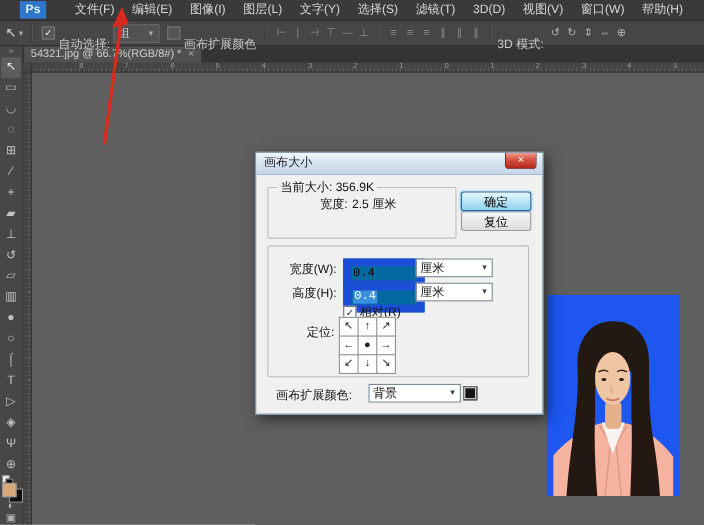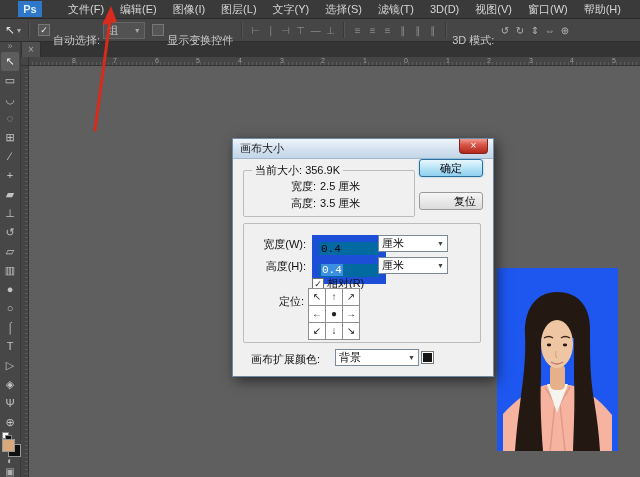--- a/index.html
+++ b/index.html
@@ -69,23 +69,23 @@
   .dlg-close{position:absolute;right:5px;top:0;width:27px;height:14px;border:1px solid #7e241c;border-top:none;
     border-radius:0 0 4px 4px;background:linear-gradient(#f09c90,#d8584a 40%,#b3251a);
     color:#fff;font-size:10px;line-height:13px;text-align:center;cursor:pointer;}
   .fs{position:absolute;border:1px solid #bcbcbc;border-radius:2px;margin:0;padding:0;}
   .fs legend{font-size:11px;margin-left:8px;padding:0 3px;color:#111;}
   .fs1{left:10px;top:24px;width:170px;height:52px;}
   .frow{padding-left:28px;line-height:17px;white-space:nowrap;}
   .flabel{display:inline-block;width:44px;text-align:right;margin-right:4px;}
   .btn{position:absolute;left:186px;width:64px;height:18px;font-size:11px;font-family:"Liberation Sans",sans-serif;
     border:1px solid #9a9a9a;border-radius:3px;background:linear-gradient(#f6f6f6,#eaeaea 45%,#dcdcdc);cursor:pointer;}
-  .btn.ok{top:20px;border-color:#2a6e9e;background:linear-gradient(#e9f7fd,#bde6f7 45%,#8fd0ef);
+  .btn.ok{top:35px;border-color:#2a6e9e;background:linear-gradient(#e9f7fd,#bde6f7 45%,#8fd0ef);
     box-shadow:0 0 2px #7ec3e8;}
-  .btn.reset{top:53px;text-align:right;}
+  .btn.reset{top:53px;}
   .fs2{left:10px;top:84px;width:236px;height:118px;}
   .flabel2{position:absolute;width:60px;text-align:right;}
   .win-input{position:absolute;width:56px;height:13px;border:7px solid #1d4ed8;background:#0369a1;
     font-size:11px;font-family:Liberation Mono, monospace;padding:0 2px;}
   .sel-box{line-height:13px;}
   .sel-box .sel{background:#3b8fe0;color:#fff;padding:0 1px;}
   .dd{position:absolute;height:15px;border:1px solid #7a8a99;background:#fff;display:flex;
     align-items:center;justify-content:space-between;padding:0 3px;font-size:11px;cursor:pointer;}
   .ddc{font-size:7px;color:#444;margin-left:4px;}
   .relrow{position:absolute;left:68px;top:52px;display:flex;align-items:center;gap:3px;}
@@ -127,21 +127,21 @@
     <span class="tool-preview">↖</span>
     <span class="small-caret">▾</span>
     <span class="vsep"></span>
     <span class="cbx">✓</span>
     <span class="opt-label">自动选择:</span>
     <span class="opt-dd">
       <span>组</span>
       <span class="small-caret">▾</span>
     </span>
     <span class="cbx empty">✓</span>
-    <span class="opt-label">显示变换控件</span>
+    <span class="opt-label">画布扩展颜色</span>
     <span class="vsep"></span>
     <span class="icon-btn">⊢</span>
     <span class="icon-btn">∣</span>
     <span class="icon-btn">⊣</span>
     <span class="icon-btn">⊤</span>
     <span class="icon-btn">—</span>
     <span class="icon-btn">⊥</span>
     <span class="vsep"></span>
     <span class="icon-btn">≡</span>
     <span class="icon-btn">≡</span>
@@ -185,20 +185,21 @@
       <div class="mini2"></div>
       <div class="fg"></div>
       <div class="bg"></div>
     </div>
     <div class="tb-bottom">◐</div>
     <div class="tb-bottom">▣</div>
   </div>
 
   <div class="tabbar">
     <div class="tab">
+      <span>54321.jpg @ 66.7%(RGB/8#) *</span>
       <span class="tab-close">×</span>
     </div>
   </div>
 
   <div class="hruler">
     <span class="rnum" style="left:52px">8</span>
     <span class="rnum" style="left:93px">7</span>
     <span class="rnum" style="left:135px">6</span>
     <span class="rnum" style="left:176px">5</span>
     <span class="rnum" style="left:218px">4</span>
@@ -243,23 +244,20 @@
       <div class="dlg-close">×</div>
     </div>
 
     <fieldset class="fs fs1">
       <legend>
         <span>当前大小:</span> <span>356.9K</span>
       </legend>
       <div class="frow">
         <span class="flabel">宽度:</span><span>2.5 厘米</span>
       </div>
-      <div class="frow">
-        <span class="flabel">高度:</span><span>3.5 厘米</span>
-      </div>
     </fieldset>
 
     <button class="btn ok">确定</button>
     <button class="btn reset">复位</button>
 
     <fieldset class="fs fs2">
       <span class="flabel2" style="left:2px;top:13px">宽度(W):</span>
       <input class="win-input" style="left: 68px; top: 11px;" value="0.4">
       <div class="dd" style="left:134px;top:11px;width:62px">
         <span>厘米</span>

